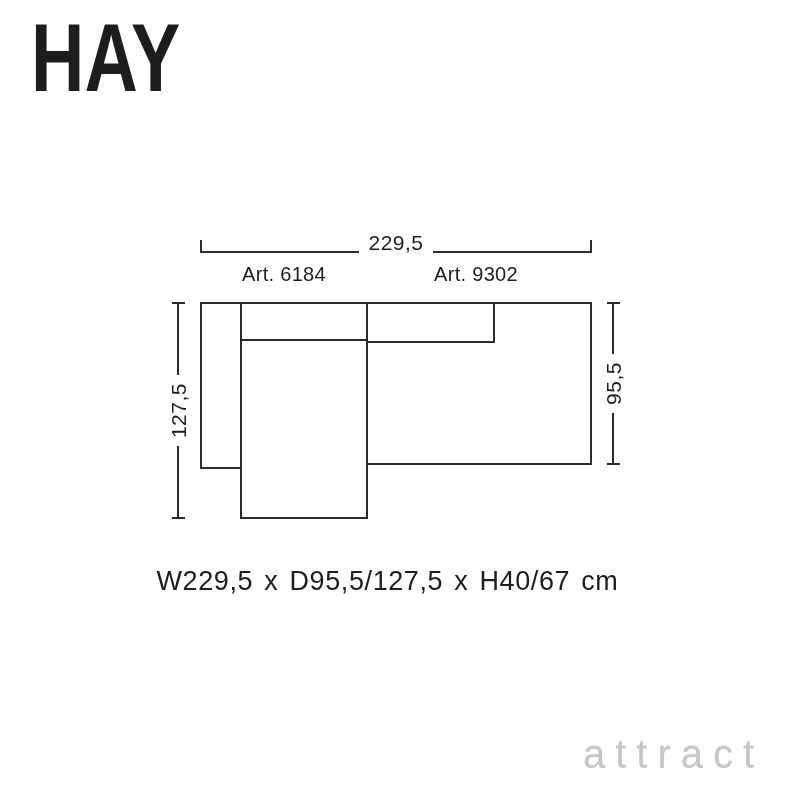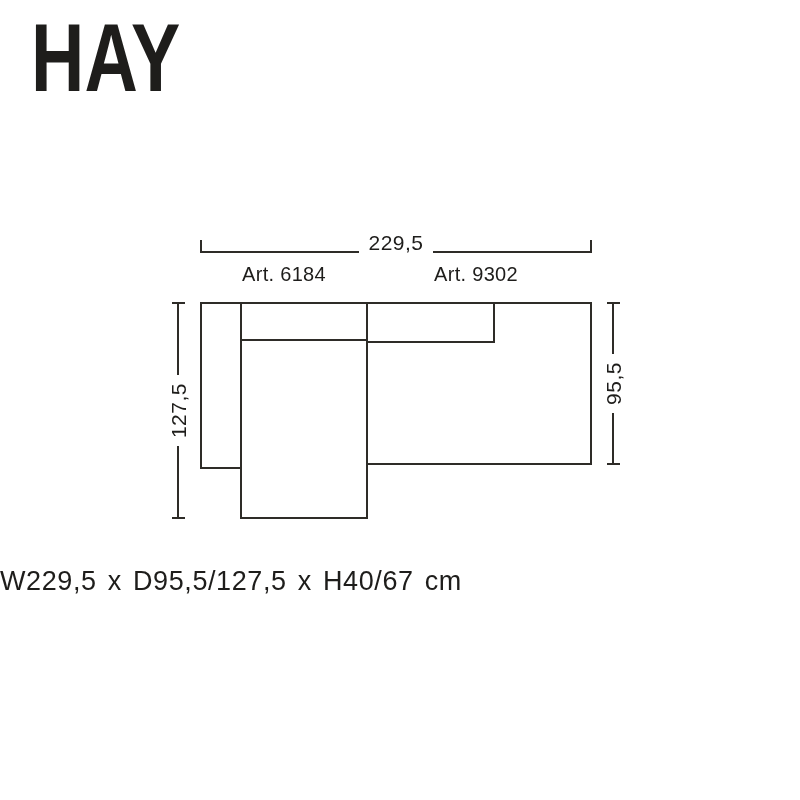--- a/index.html
+++ b/index.html
@@ -93,21 +93,21 @@
     color: var(--text);
     line-height: 1.1;
   }
   .art-label.left  { left: 200px; width: 168px; }
   .art-label.right { left: 364px; width: 224px; }
 
   
   .summary {
     position: absolute;
     left: 0; top: 566px; width: 775px;
-    text-align: left;
+    text-align: center;
     font-size: 27px;
     letter-spacing: 0.6px;
     word-spacing: 3px;
     color: var(--text);
   }
 
   
   .watermark {
     position: absolute;
     left: 583px; top: 734px;
@@ -155,14 +155,15 @@
   <div class="dim-v right">
     <span class="tick-h"></span>
     <span class="seg"></span>
     <span class="dim-label">95,5</span>
     <span class="seg"></span>
     <span class="tick-h"></span>
   </div>
 
   <div class="summary">W229,5 x D95,5/127,5 x H40/67 cm</div>
 
+  <div class="watermark">attract</div>
 
 </div>
 
 </body></html>

